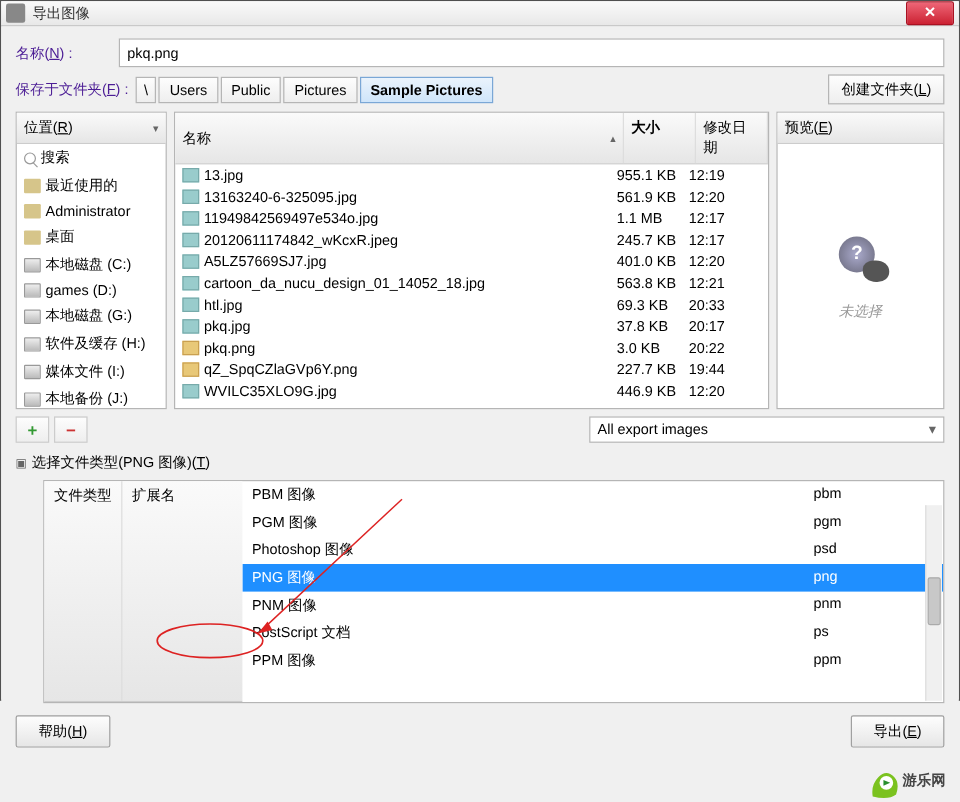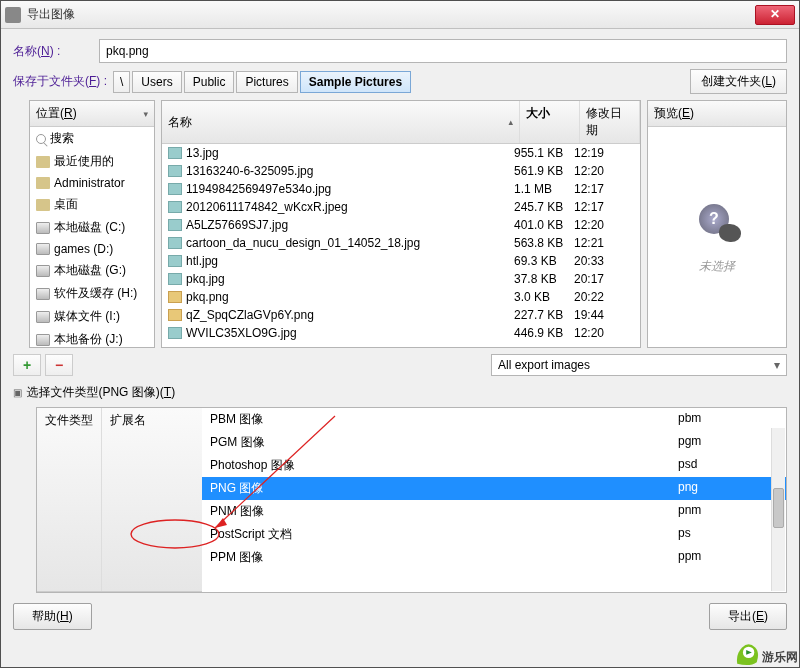--- a/index.html
+++ b/index.html
@@ -1,31 +1,31 @@
 <!DOCTYPE html>
 <html><head>
 <meta charset="utf-8">
 <style>
 * { box-sizing: border-box; margin: 0; padding: 0; font-family: 'Microsoft YaHei', Tahoma, sans-serif; font-size: 12px; }
 body { background: #f0f0f0; width: 800px; height: 668px; overflow: hidden; }
-.window { border: 1px solid #505050; width: 800px; height: 668px; display: flex; flex-direction: column; }
+.window { border: 1px solid #505050; width: 800px; height: 584px; display: flex; flex-direction: column; }
 .titlebar { height: 28px; background: linear-gradient(#fafafa,#e8e8e8); display: flex; align-items: center; padding: 0 4px; border-bottom: 1px solid #c0c0c0; }
 .titlebar-icon { width: 16px; height: 16px; margin-right: 6px; background: #888; border-radius: 2px; }
 .titlebar-title { flex: 1; color: #333; }
 .close-btn { width: 40px; height: 20px; background: linear-gradient(#e67,#c23); border: 1px solid #a12; border-radius: 2px; color: #fff; text-align: center; font-weight: bold; line-height: 16px; cursor: pointer; }
 .body { flex: 1; padding: 10px 12px 6px 12px; background: #f0f0f0; display: flex; flex-direction: column; gap: 6px; }
 .row { display: flex; align-items: center; gap: 6px; }
 .label { min-width: 80px; color: #4c1d95; }
 .name-input { flex: 1; border: 1px solid #b5b5b5; padding: 4px 6px; background: #fff; }
 .crumb { border: 1px solid #b5b5b5; background: linear-gradient(#fdfdfd,#eee); padding: 3px 8px; cursor: pointer; }
 .crumb.active { border: 1px solid #7aa7d6; background: linear-gradient(#eaf3fc,#cfe5fa); font-weight: bold; }
 .crumb.first { padding: 3px 6px; }
 .create-folder { border: 1px solid #b5b5b5; background: linear-gradient(#fdfdfd,#eee); padding: 3px 10px; cursor: pointer; }
 .middle { display: flex; gap: 6px; height: 248px; }
-.places { width: 126px; border: 1px solid #b5b5b5; background: #fff; display: flex; flex-direction: column; margin-left: 16px; }
+.places { width: 126px; border: 1px solid #b5b5b5; background: #fff; display: flex; flex-direction: column; }
 .places-header { background: linear-gradient(#fafafa,#e6e6e6); padding: 4px 6px; border-bottom: 1px solid #ccc; display:flex; align-items:center; justify-content:space-between;}
 .places-header span.sort { font-size:9px; color:#666;}
 .places-list { flex: 1; overflow: hidden; }
 .place-item { display: flex; align-items: center; gap: 4px; padding: 3px 6px; cursor: pointer; }
 .pi-icon { width: 14px; height: 12px; background: #d6c58a; border-radius: 1px; flex-shrink:0; }
 .pi-icon.search { background:none; border:1px solid #999; border-radius:50%; width:10px; height:10px; position:relative;}
 .pi-icon.search:after { content:''; position:absolute; width:5px; height:1px; background:#999; bottom:-2px; right:-3px; transform:rotate(45deg);}
 .pi-icon.disk { background: linear-gradient(#eee,#bbb); border:1px solid #999; }
 .files { flex: 1; border: 1px solid #b5b5b5; background: #fff; display: flex; flex-direction: column; overflow:hidden; }
 .files-header { display: flex; background: linear-gradient(#fafafa,#e6e6e6); border-bottom: 1px solid #ccc; }
@@ -63,21 +63,21 @@
 .types-list { flex: 1; overflow: hidden; }
 .type-row { display: flex; padding: 3px 8px; cursor: pointer; }
 .type-row.selected { background: #1f8fff; color: #fff; }
 .tr-name { flex: 1; }
 .tr-ext { width: 100px; }
 .types-scroll { position:absolute; right:1px; top:20px; bottom:1px; width:14px; background:#f0f0f0; border-left:1px solid #ddd;}
 .types-scroll .thumb { position:absolute; left:1px; right:1px; top:60px; height:40px; background:#c8c8c8; border:1px solid #aaa; border-radius:2px;}
 .bottom { display: flex; justify-content: space-between; padding-top: 4px; }
 .dlg-btn { border: 1px solid #a0a0a0; background: linear-gradient(#fdfdfd,#e6e6e6); padding: 4px 18px; cursor: pointer; border-radius:2px;text-align:center; }
 u { text-decoration: underline; }
-.watermark { position:absolute; bottom:2px; right:2px; pointer-events:none; font-size:11px; color:#444; display:flex; align-items:flex-end; gap:2px;}
+.watermark { position:absolute; bottom:2px; right:12px; pointer-events:none; font-size:11px; color:#444; display:flex; align-items:flex-start; gap:2px;}
 .watermark .logo { width:26px; height:24px; }
 .watermark .logo svg { width:100%; height:100%;}
 .annot { position:absolute; left:175px; top:498px; pointer-events:none; }
 .annot svg { overflow:visible; }
 </style>
 </head>
 <body>
 
 <div class="window">
   <div class="titlebar">

